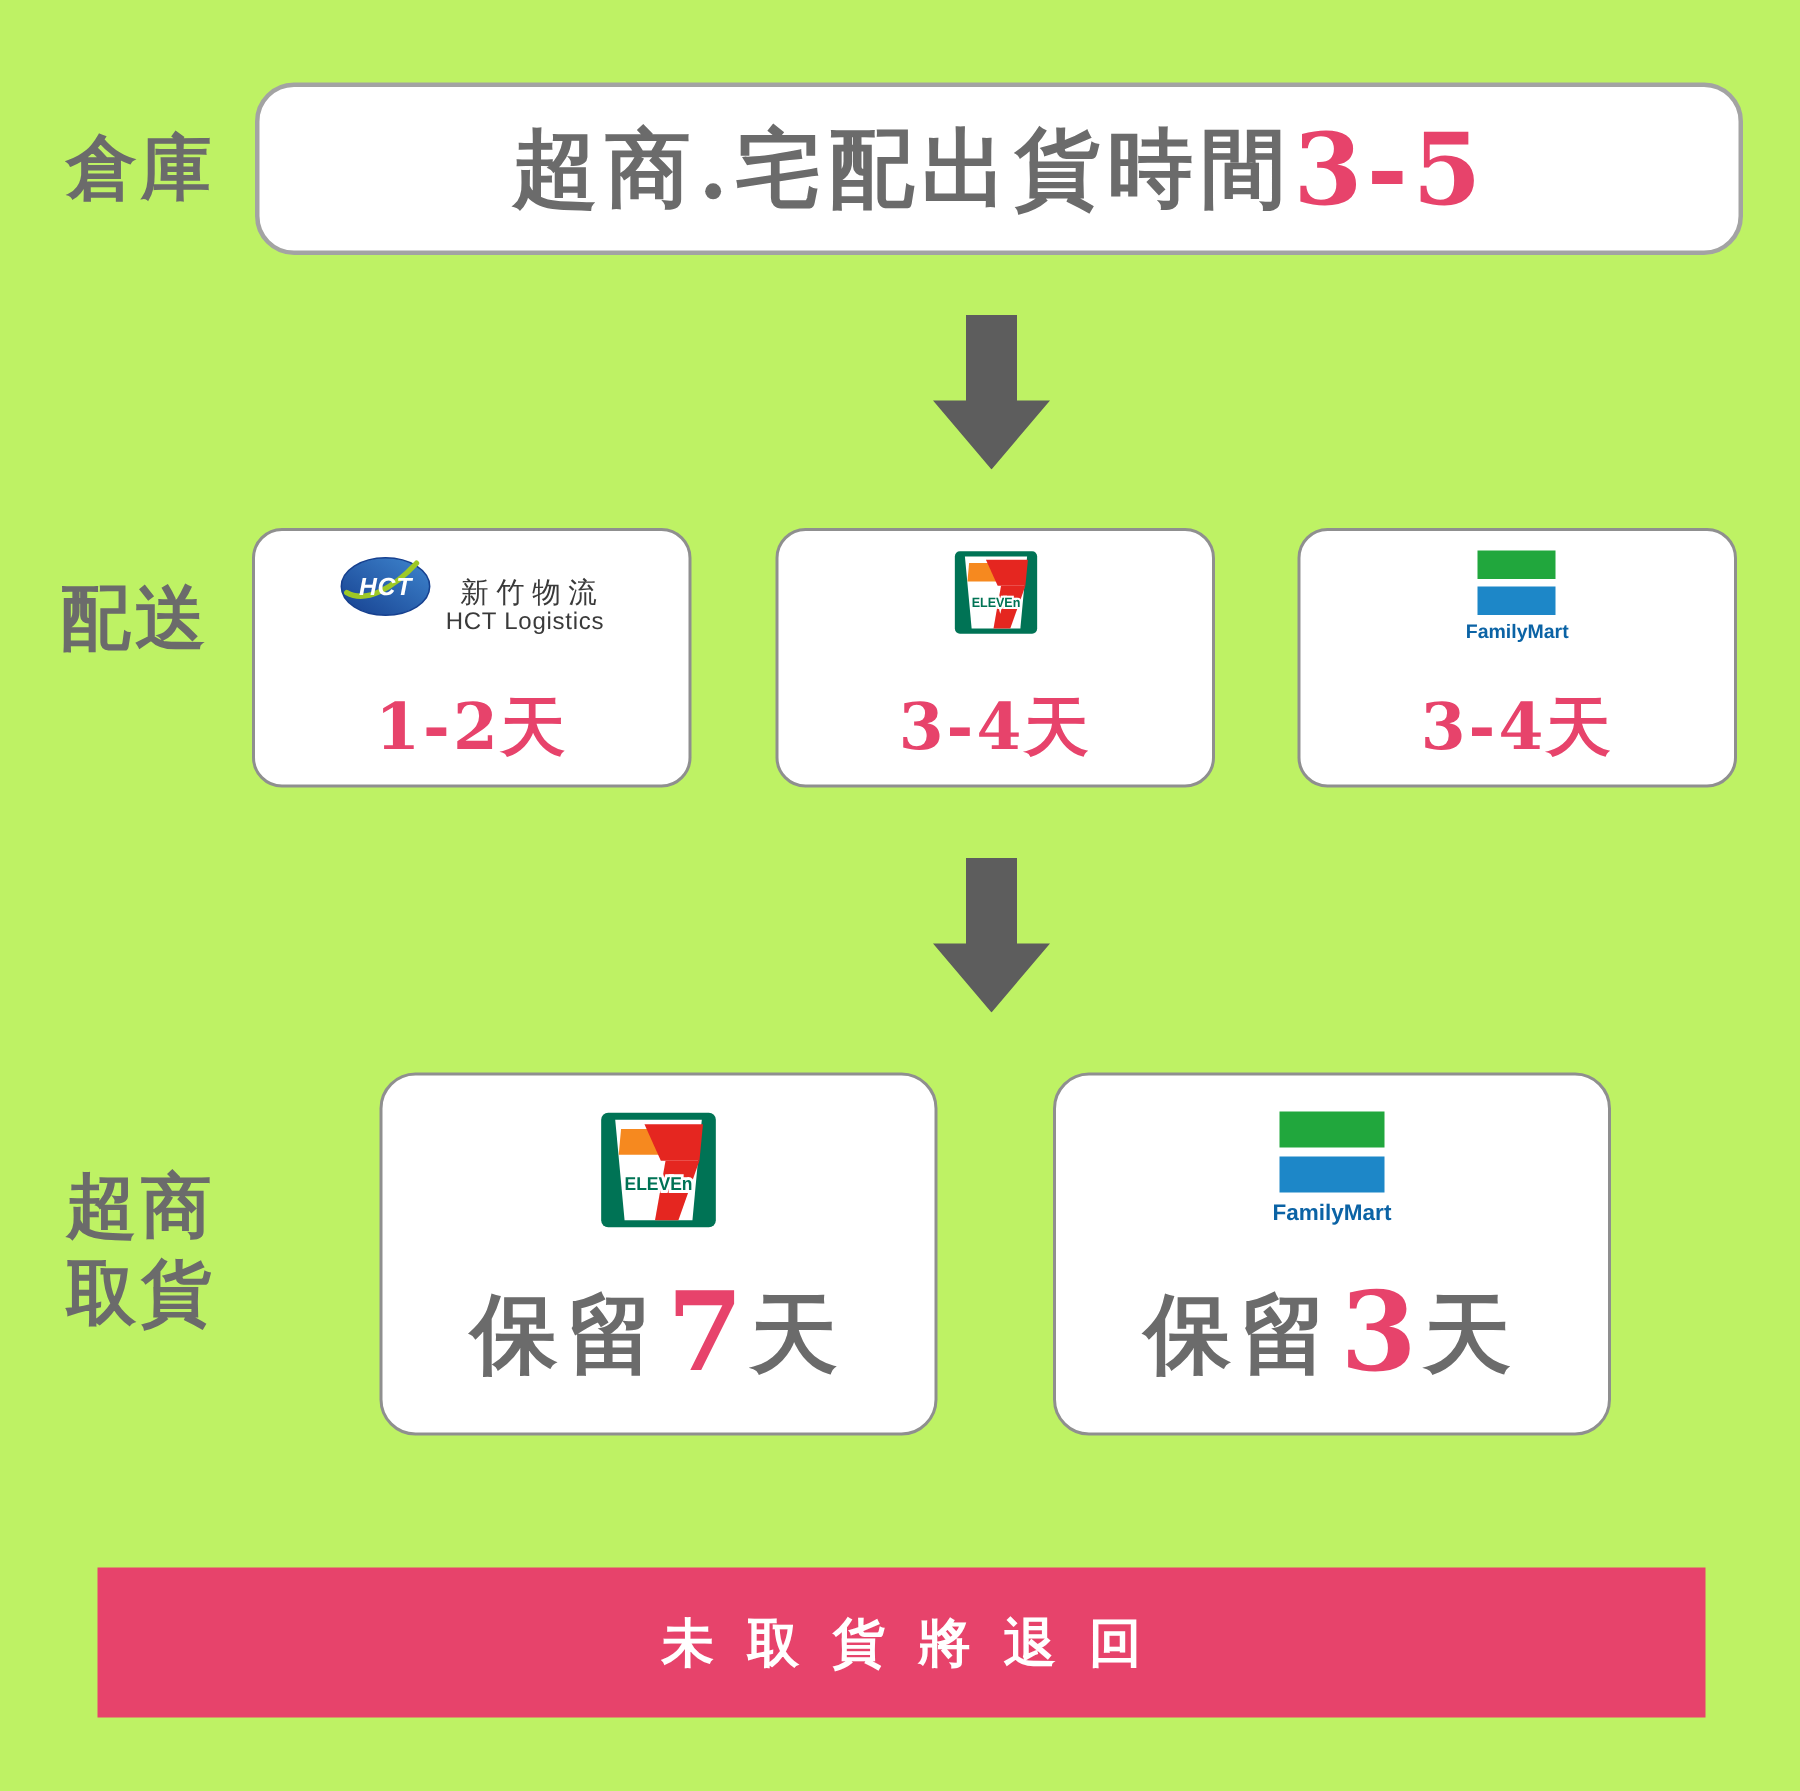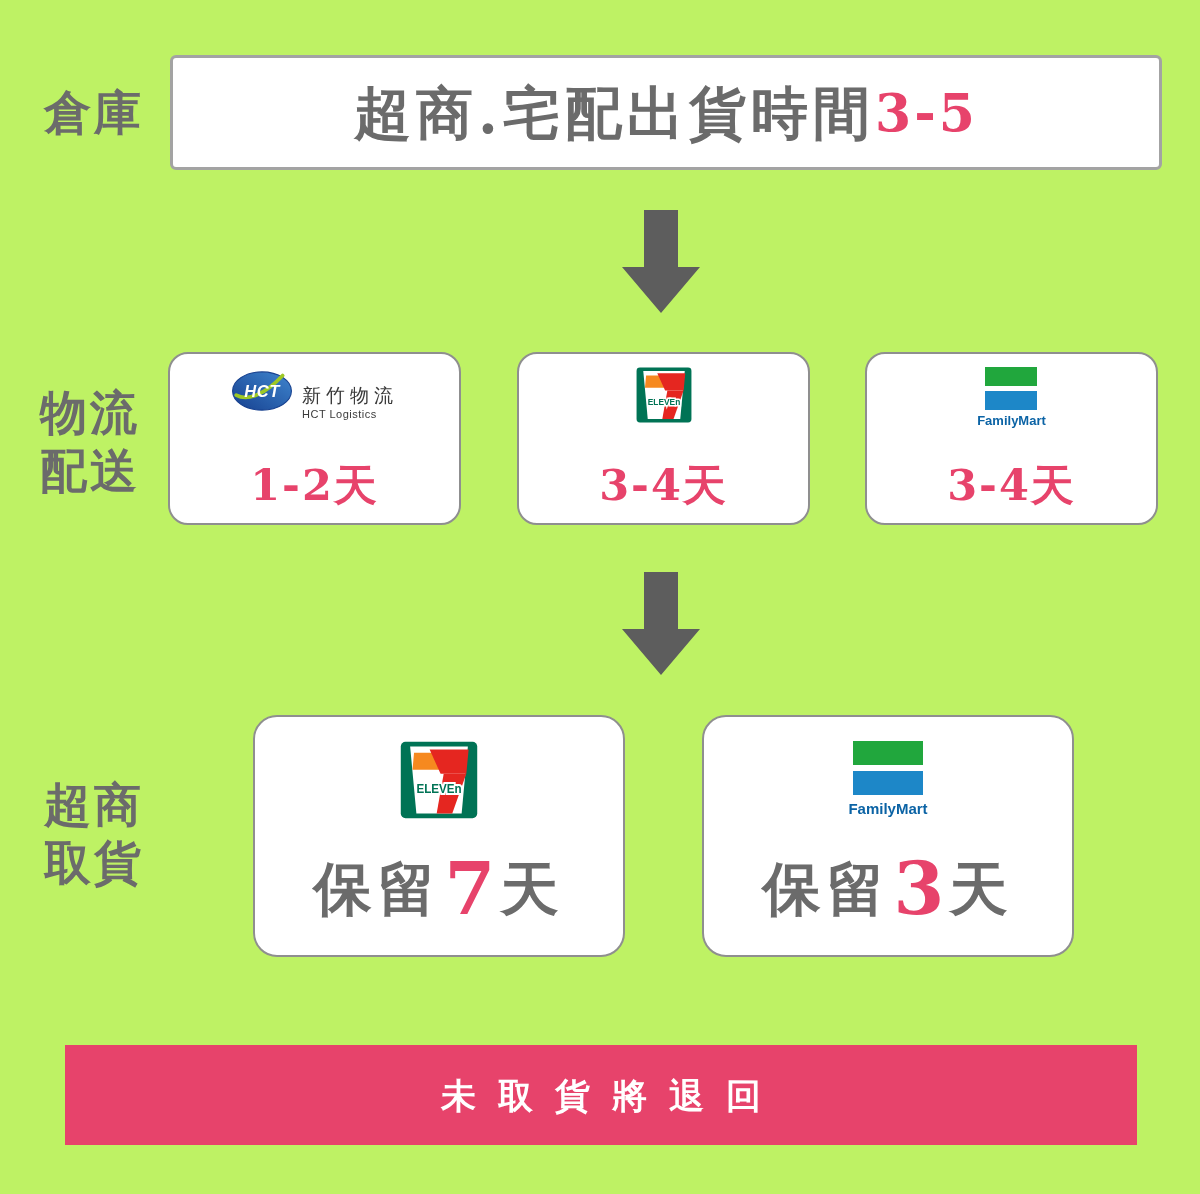--- a/index.html
+++ b/index.html
@@ -13,27 +13,27 @@
   .side-label {
     position:absolute; font-size:47px; font-weight:bold; line-height:58px;
     letter-spacing:3px; color:var(--text-gray,#6b6b6b);
   }
   #label-warehouse { left:44px; top:84px; }
   #label-logistics { left:40px; top:384px; }
   #label-pickup    { left:44px; top:776px; }
 
   #top-box {
     position:absolute; left:170px; top:55px; width:992px; height:115px;
-    background:#fff; border:3px solid var(--border-gray,#9a9a9a); border-radius:6px;
+    background:#fff; border:3px solid var(--border-gray,#9a9a9a); border-radius:26px;
     display:flex; align-items:center; justify-content:center;
   }
   #top-box .msg { display:flex; align-items:center; font-weight:bold;
     font-size:57px; letter-spacing:5px; line-height:1; white-space:nowrap; }
   .accent { color:var(--accent-pink,#e7436b); }
-  #top-box .accent { font-size:52px; letter-spacing:3px; line-height:1; }
+  #top-box .accent { font-size:66px; letter-spacing:3px; line-height:1; }
 
   .arrow { position:absolute; left:622px; width:78px; height:103px; }
   #arrow-1 { top:210px; }
   #arrow-2 { top:572px; }
 
   .card {
     position:absolute; background:#fff; border:2px solid var(--card-border-gray,#8f8f8f);
     display:flex; flex-direction:column; align-items:center;
   }
   .mid-card { top:352px; width:293px; height:173px; border-radius:20px; padding-top:13px; }
@@ -48,26 +48,26 @@
   .big-card { top:715px; width:372px; height:242px; border-radius:24px; padding-top:24px; }
   #card-seven-big { left:253px; }
   #card-fm-big    { left:702px; }
   .hold {
     margin-top:auto; margin-bottom:30px; display:flex; align-items:center;
     font-size:58px; font-weight:bold; letter-spacing:6px; line-height:1;
     color:var(--text-gray,#6b6b6b); white-space:nowrap;
   }
   .hold .accent { font-size:73px; letter-spacing:2px; margin:0 3px; }
 
-  .hct-logo { display:flex; align-items:center; gap:9px; height:48px; }
+  .hct-logo { display:flex; align-items:center; gap:9px; height:48px;text-align:right; }
   .hct-mark { width:62px; height:42px; }
   .hct-texts { display:flex; flex-direction:column; }
   .hct-cn { font-family:"Liberation Sans",sans-serif; font-size:19px; letter-spacing:5px;
             color:var(--hct-text-dark,#3a3a3a); line-height:22px;margin-top:24px; }
-  .hct-en { font-family:"Liberation Sans",sans-serif; font-size:11px; letter-spacing:0.5px;
+  .hct-en { font-family:"Liberation Sans",sans-serif; font-size:16px; letter-spacing:0.5px;
             color:var(--hct-text-dark,#3a3a3a); line-height:15px; }
 
   .seven-logo.small { width:56px; height:56px; }
   .seven-logo.large { width:78px; height:78px; }
 
   .fm-logo { display:flex; flex-direction:column; align-items:center; }
   .fm-logo .bar { width:52px; height:19px; }
   .fm-logo .bar-green { background:var(--fm-green,#21a73d); }
   .fm-logo .bar-blue  { background:var(--fm-blue,#1d87c8); margin-top:5px; }
   .fm-word { font-family:"Liberation Sans",sans-serif; font-weight:bold; font-size:13px;
@@ -95,21 +95,20 @@
       <span>超商.宅配出貨時間</span>
         <span class="accent">3-5</span>
     </div>
   </div>
 
   <svg id="arrow-1" class="arrow" viewBox="0 0 78 103">
     <polygon points="22,0 56,0 56,57 78,57 39,103 0,57 22,57" style="fill:var(--arrow-gray,#5d5d5d)"></polygon>
   </svg>
 
   <div id="label-logistics" class="side-label">
-    <div>物流</div>
     <div>配送</div>
   </div>
 
   <div id="card-hct" class="card mid-card">
     <div class="hct-logo">
       <svg class="hct-mark" viewBox="0 0 120 80">
         <defs>
           <linearGradient id="hctg" x1="0" y1="1" x2="1" y2="0">
             <stop offset="0" style="stop-color:var(--hct-navy,#16408f)"></stop>
             <stop offset="1" style="stop-color:var(--hct-blue,#3f86cf)"></stop>

